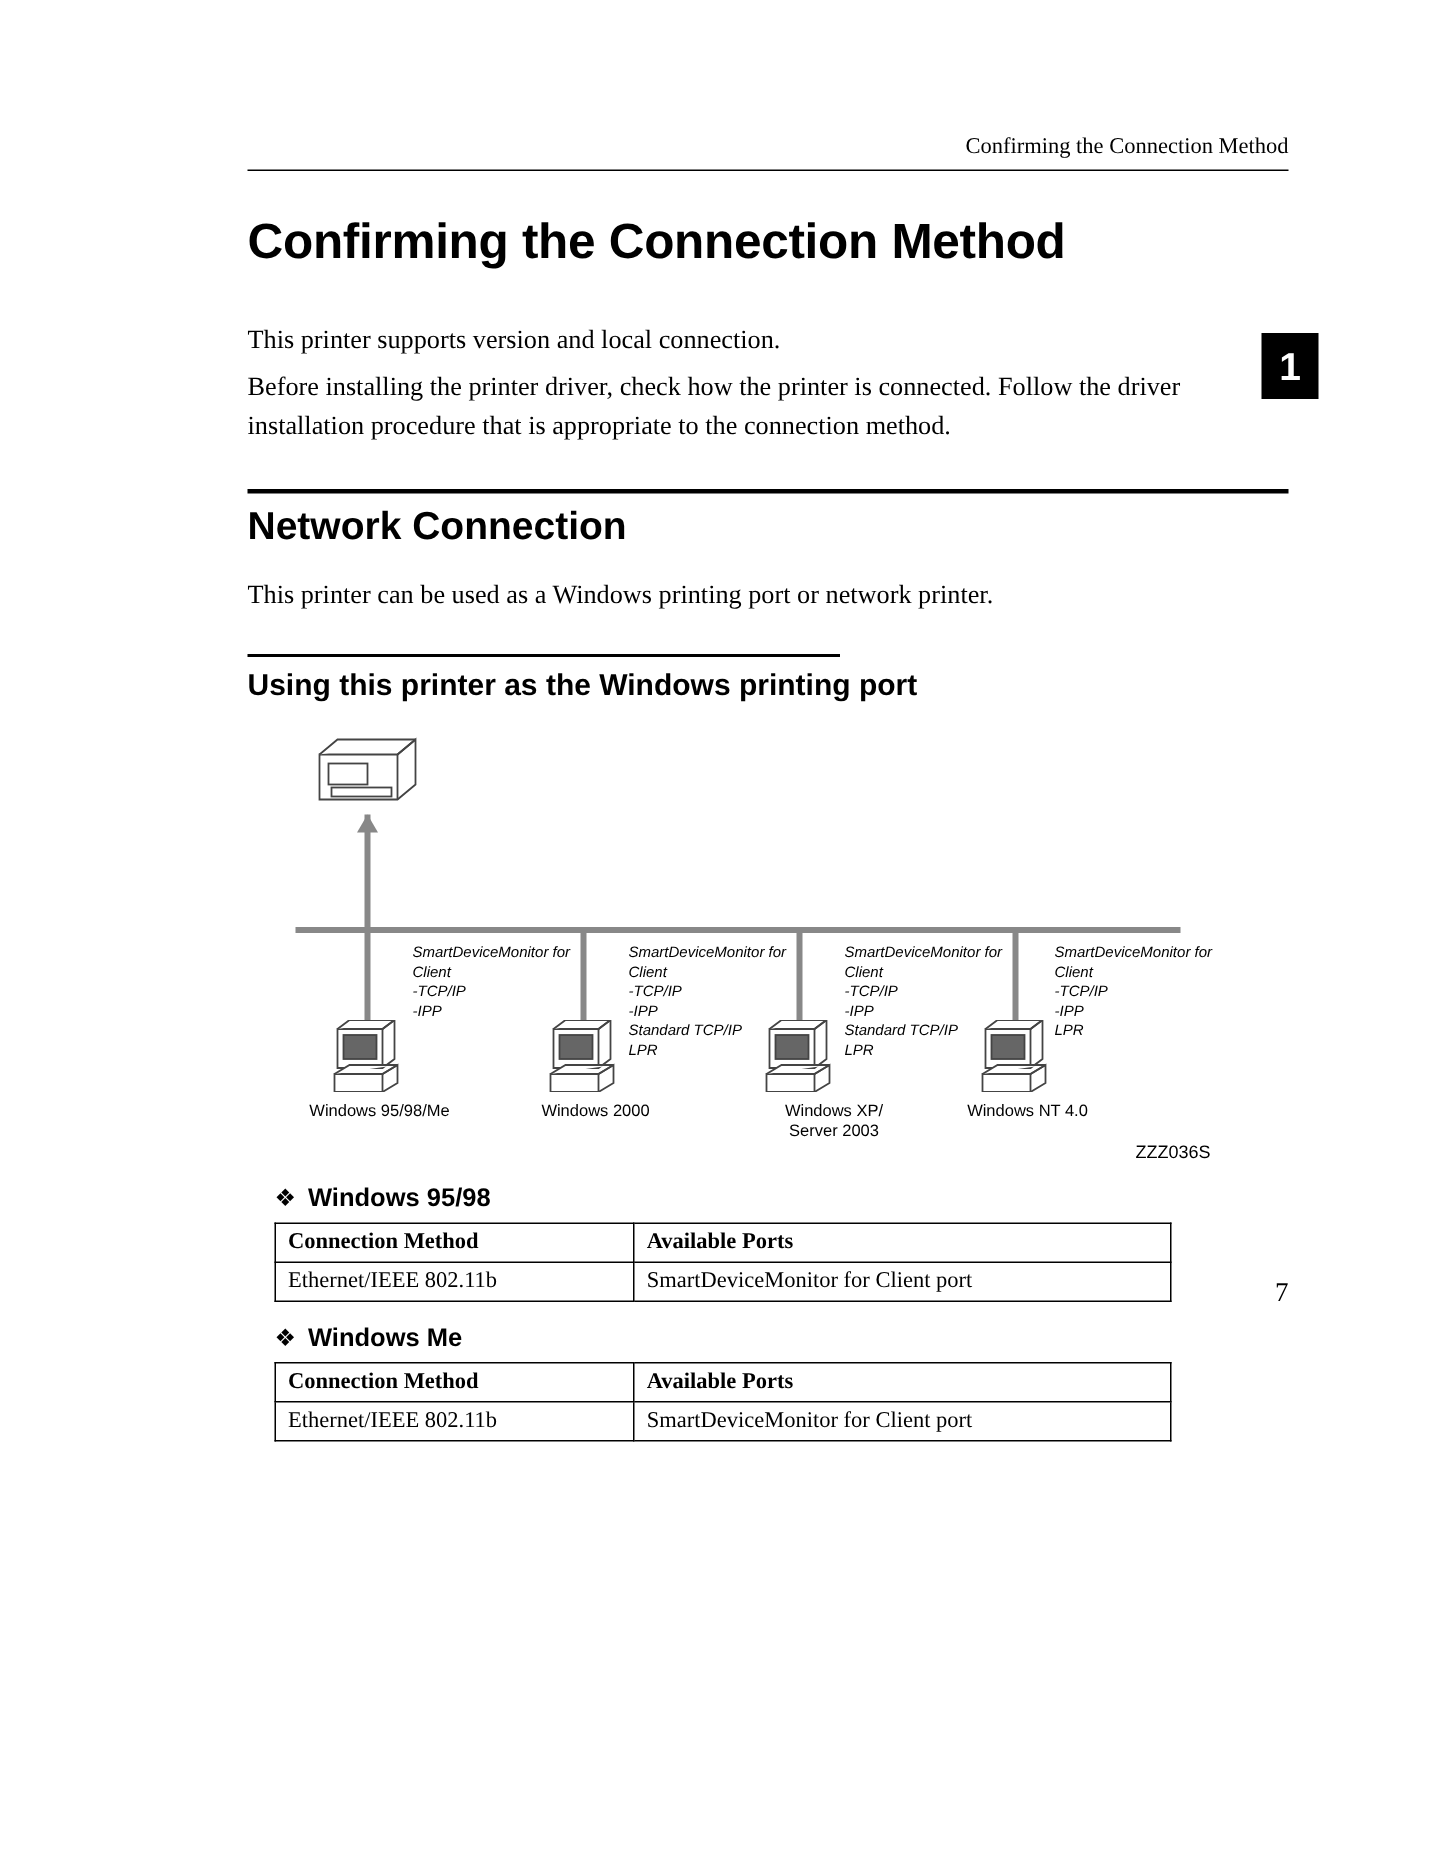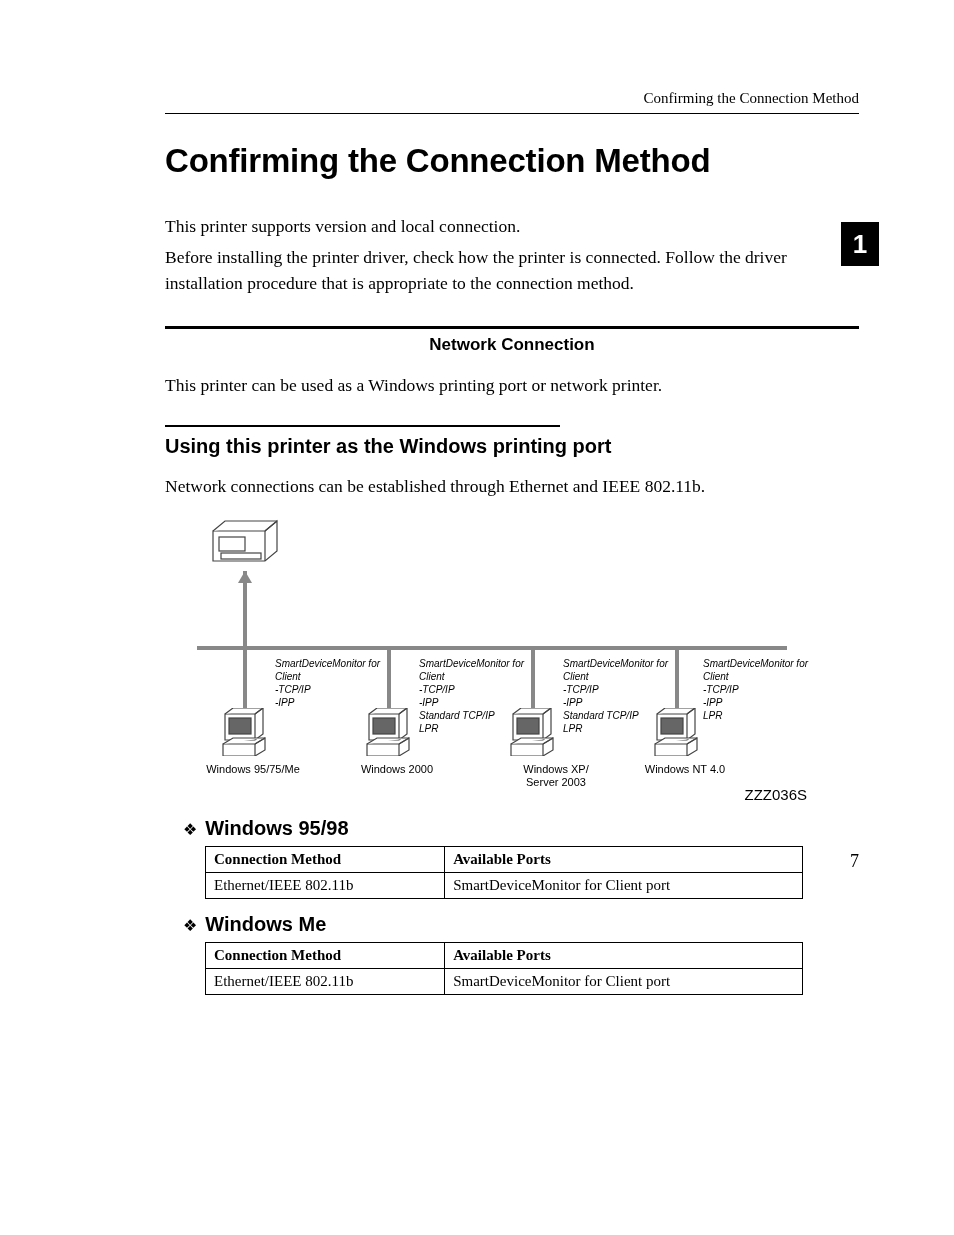--- a/index.html
+++ b/index.html
@@ -4,38 +4,38 @@
 <style>
   * { box-sizing: border-box; margin: 0; padding: 0; }
   html, body { width: 954px; height: 1235px; background: #fff; font-family: Georgia, 'Times New Roman', serif; color: #000; }
   .page { position: relative; width: 954px; height: 942px; padding: 90px 95px 60px 165px; }
   .running-head { text-align: right; font-family: Georgia, serif; font-size: 15px; padding-bottom: 6px; border-bottom: 1px solid #000; margin-bottom: 28px; }
   .chapter-tab { position: absolute; right: 75px; top: 222px; width: 38px; height: 44px; background: #000; color: #fff; font-family: Arial, Helvetica, sans-serif; font-weight: bold; font-size: 26px; display: flex; align-items: center; justify-content: center; }
   .h1 { font-family: Arial, Helvetica, sans-serif; font-weight: bold; font-size: 33px; margin-bottom: 34px; letter-spacing: -0.2px; }
   .para { font-size: 17.5px; line-height: 1.45; margin-bottom: 6px; }
   .para + .para { margin-top: 2px; }
   .section-rule { border: none; border-top: 3.5px solid #000; margin-top: 30px; margin-bottom: 6px; }
-  .h2 { font-family: Arial, Helvetica, sans-serif; font-weight: bold; font-size: 17px; margin-bottom: 18px; text-align: center; }
+  .h2 { font-family: Arial, Helvetica, sans-serif; font-weight: bold; font-size: 26px; margin-bottom: 18px; }
   .sub-rule { border: none; border-top: 2px solid #000; width: 395px; margin-top: 26px; margin-bottom: 8px; }
   .h3 { font-family: Arial, Helvetica, sans-serif; font-weight: bold; font-size: 20px; margin-bottom: 16px; }
   .diagram { position: relative; width: 620px; height: 290px; margin: 14px 0 0 22px; font-family: Arial, Helvetica, sans-serif; }
   .bus { position: absolute; top: 133px; left: 10px; width: 590px; height: 4px; background: #888; }
   .riser { position: absolute; width: 4px; background: #888; }
   .arrowhead { position: absolute; width: 0; height: 0; border-left: 7px solid transparent; border-right: 7px solid transparent; border-bottom: 12px solid #888; }
   .printer-svg { position: absolute; top: 0; left: 20px; }
   .comp { position: absolute; top: 195px; }
   .comp-label { position: absolute; top: 250px; font-size: 11px; text-align: center; line-height: 1.2; }
   .portlist { position: absolute; top: 144px; font-size: 10px; font-style: italic; line-height: 1.3; }
   .portlist .t { font-style: italic; }
-  .figid { position: absolute; right: 0; bottom: 0; font-size: 15px; font-style: normal; }
+  .figid { position: absolute; right: 0; bottom: 0; font-size: 12px; font-style: normal; }
   .bullet-block { margin-top: 14px; margin-left: 18px; }
   .bullet-head { display: flex; align-items: baseline; gap: 8px; margin-bottom: 6px; }
   .diamond { font-size: 16px; }
-  .bullet-title { font-family: Arial, Helvetica, sans-serif; font-weight: bold; font-size: 20px; }
-  table.ports { width: 598px; margin-left: 22px; border-collapse: collapse; font-size: 15px; }
+  .bullet-title { font-family: Arial, Helvetica, sans-serif; font-weight: bold; font-size: 17px; }
+  table.ports { width: 598px; border-collapse: collapse; font-size: 15px; }
   table.ports th, table.ports td { border: 1px solid #000; padding: 4px 8px; text-align: left; vertical-align: top; }
   table.ports th { font-family: Georgia, serif; font-weight: bold; }
   .page-num { position: absolute; right: 95px; bottom: 70px; font-size: 18px; }
 </style>
 </head>
 <body>
 
 <div class="page">
 
   <div class="running-head">Confirming the Connection Method</div>
@@ -46,21 +46,20 @@
 
   <p class="para">This printer supports version and local connection.</p>
   <p class="para">Before installing the printer driver, check how the printer is connected. Follow the driver installation procedure that is appropriate to the connection method.</p>
 
   <hr class="section-rule">
   <h2 class="h2">Network Connection</h2>
   <p class="para">This printer can be used as a Windows printing port or network printer.</p>
 
   <hr class="sub-rule">
   <h3 class="h3">Using this printer as the Windows printing port</h3>
-  <p class="para">Network connections can be established through Ethernet and IEEE 802.11b.</p>
 
   <div class="diagram">
 
     <svg class="printer-svg" width="78" height="58" viewBox="0 0 78 58">
       <g fill="#fff" stroke="#444" stroke-width="1.2">
         <path d="M6 18 L58 18 L70 8 L70 38 L58 48 L6 48 Z"></path>
         <path d="M6 18 L18 8 L70 8"></path>
         <path d="M58 18 L58 48"></path>
         <path d="M58 18 L70 8"></path>
         <rect x="12" y="24" width="26" height="14"></rect>
@@ -85,21 +84,21 @@
         <path d="M4 6 L12 0 L42 0"></path>
           <path d="M34 6 L34 32"></path>
           <path d="M34 6 L42 0"></path>
         <rect x="8" y="10" width="22" height="16" fill="#666"></rect>
         <path d="M2 36 L34 36 L44 30 L44 42 L34 48 L2 48 Z"></path>
         <path d="M2 36 L12 30 L44 30"></path>
           <path d="M34 36 L44 30"></path>
           <path d="M34 36 L34 48"></path>
       </g>
     </svg>
-    <div class="comp-label" style="left:16px; width:100px;">Windows 95/75/Me</div>
+    <div class="comp-label" style="left:16px; width:100px;">Windows 95/98/Me</div>
 
     <div class="riser" style="left:200px; top:137px; height:60px;"></div>
     <div class="portlist" style="left:232px; width:110px;">
       <div class="t">SmartDeviceMonitor for Client</div>
       <div class="t">-TCP/IP</div>
       <div class="t">-IPP</div>
       <div class="t">Standard TCP/IP</div>
       <div class="t">LPR</div>
     </div>
     <svg class="comp" style="left:178px;" width="52" height="48" viewBox="0 0 52 48">

